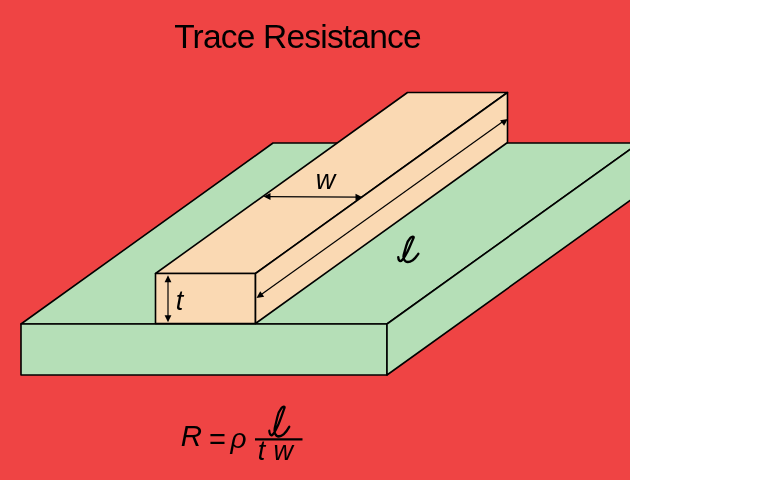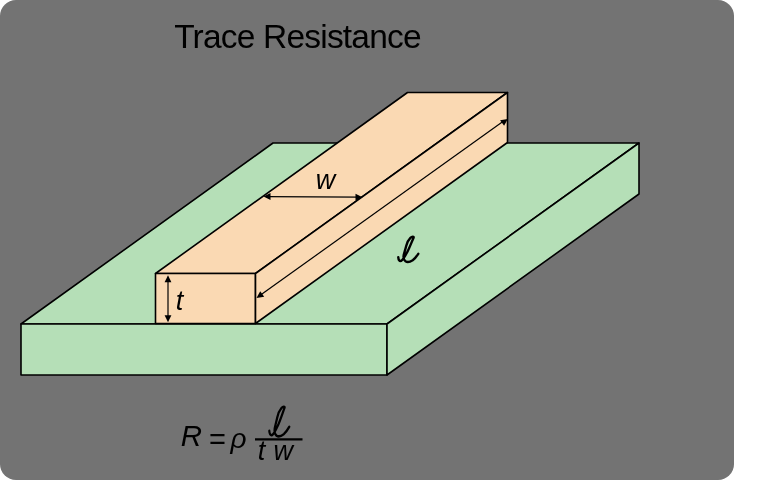--- a/index.html
+++ b/index.html
@@ -1,16 +1,16 @@
 <!DOCTYPE html>
 <html><head>
 <meta charset="utf-8">
 <style>
   html,body{margin:0;padding:0;background:#ffffff;}
-  .page{position:relative;width:734px;height:480px;background:#737373;overflow:hidden;border-radius:16px;}
+  .page{position:relative;width:630px;height:480px;background:#ef4444;overflow:hidden;}
   svg{position:absolute;left:0;top:0;}
   text{font-family:"Liberation Sans",sans-serif;fill:#000;}
 </style>
 </head>
 <body>
 <div class="page">
 <svg width="770" height="480" viewBox="0 0 770 480">
 
   <g fill="#b5dfb7" stroke="#000000" stroke-width="1.6" stroke-linejoin="round">
     <path d="M21,324 L273,143 L639,143 L387,324 Z"></path>

